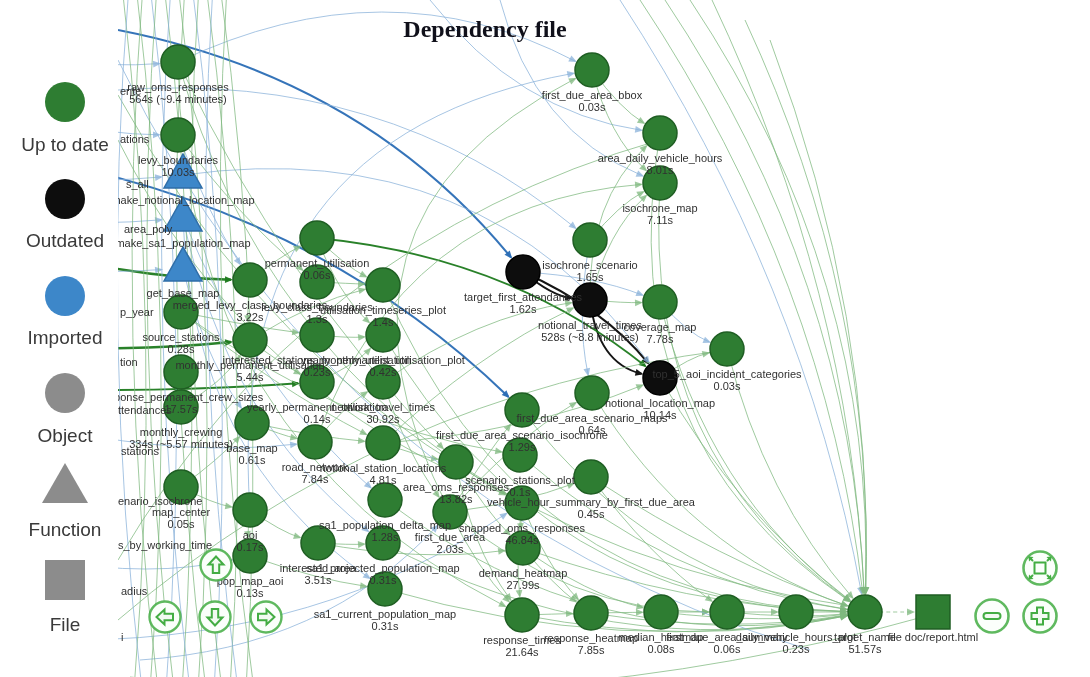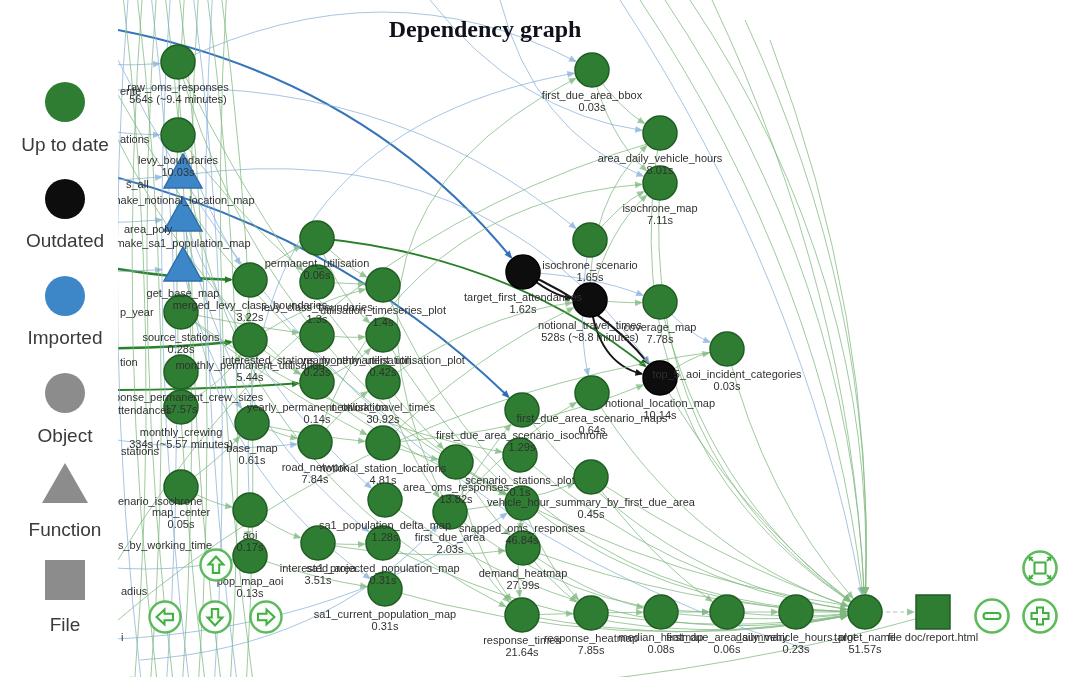--- a/index.html
+++ b/index.html
@@ -510,14 +510,14 @@
         <g transform="translate(992,616)">
           <circle cx="0" cy="0" r="16.5" fill="#fbfffb" stroke="#43ad43" stroke-width="2.6" stroke-opacity="0.85"></circle>
           <rect x="-8.5" y="-3" width="17" height="6" rx="3" fill="#f2faf2" stroke="#43ad43" stroke-width="2"></rect>
         </g>
         <g transform="translate(1040,616)">
           <circle cx="0" cy="0" r="16.5" fill="#fbfffb" stroke="#43ad43" stroke-width="2.6" stroke-opacity="0.85"></circle>
           <path d="M-3,-8.5 h6 v5.5 h5.5 v6 h-5.5 v5.5 h-6 v-5.5 h-5.5 v-6 h5.5 Z" fill="#f2faf2" stroke="#43ad43" stroke-width="2"></path>
         </g>
       </g>
     </svg>
-  <div class="title">Dependency graph</div>
+  <div class="title">Dependency file</div>
 </div>
 
 </body></html>

